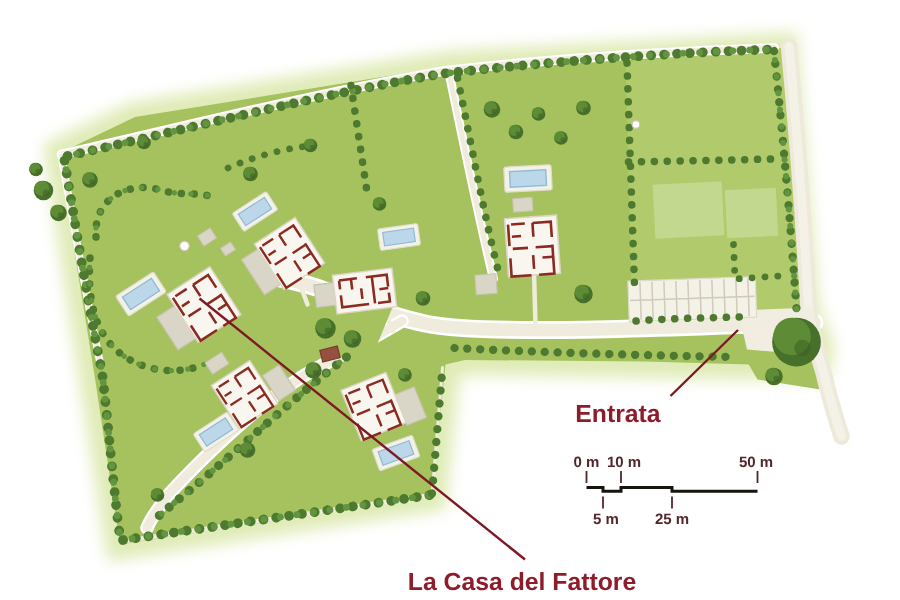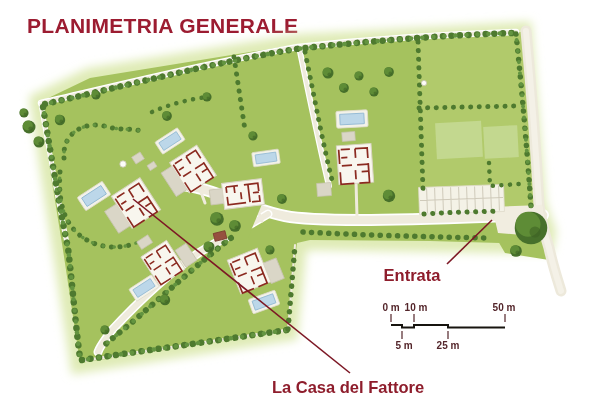--- a/index.html
+++ b/index.html
@@ -17,21 +17,20 @@
   .hedge{stroke:#4E7A2F;fill:none;stroke-linecap:round;stroke-dasharray:0.1 8.5;}
   .hedge-hi{stroke:#639440;fill:none;stroke-linecap:round;stroke-dasharray:0.1 11;stroke-dashoffset:5;}
   .leader{stroke:#7D1825;stroke-width:1.6;fill:none;}
   .map-label{font-family:"Liberation Sans",sans-serif;font-weight:700;font-size:16.5px;fill:#8E1D2C;text-anchor:middle;}
   .scale-label{font-family:"Liberation Sans",sans-serif;font-weight:700;font-size:10px;fill:#54262B;text-anchor:middle;}
 </style>
 </head>
 <body>
 
 <div class="stage">
-  <div class="title">PLANIMETRIA GENERALE</div>
 
   <svg width="600" height="400" viewBox="0 0 600 400">
     <defs>
       <filter id="soft" x="-30%" y="-30%" width="160%" height="160%">
         <feGaussianBlur stdDeviation="5"></feGaussianBlur>
       </filter>
       <g id="tree">
         <circle r="6.5" fill="#47702B"></circle>
         <circle r="5" cx="-1.2" cy="-1.5" fill="#5E8C36"></circle>
         <circle r="2.2" cx="1.6" cy="1.6" fill="#3C6123" opacity="0.55"></circle>

